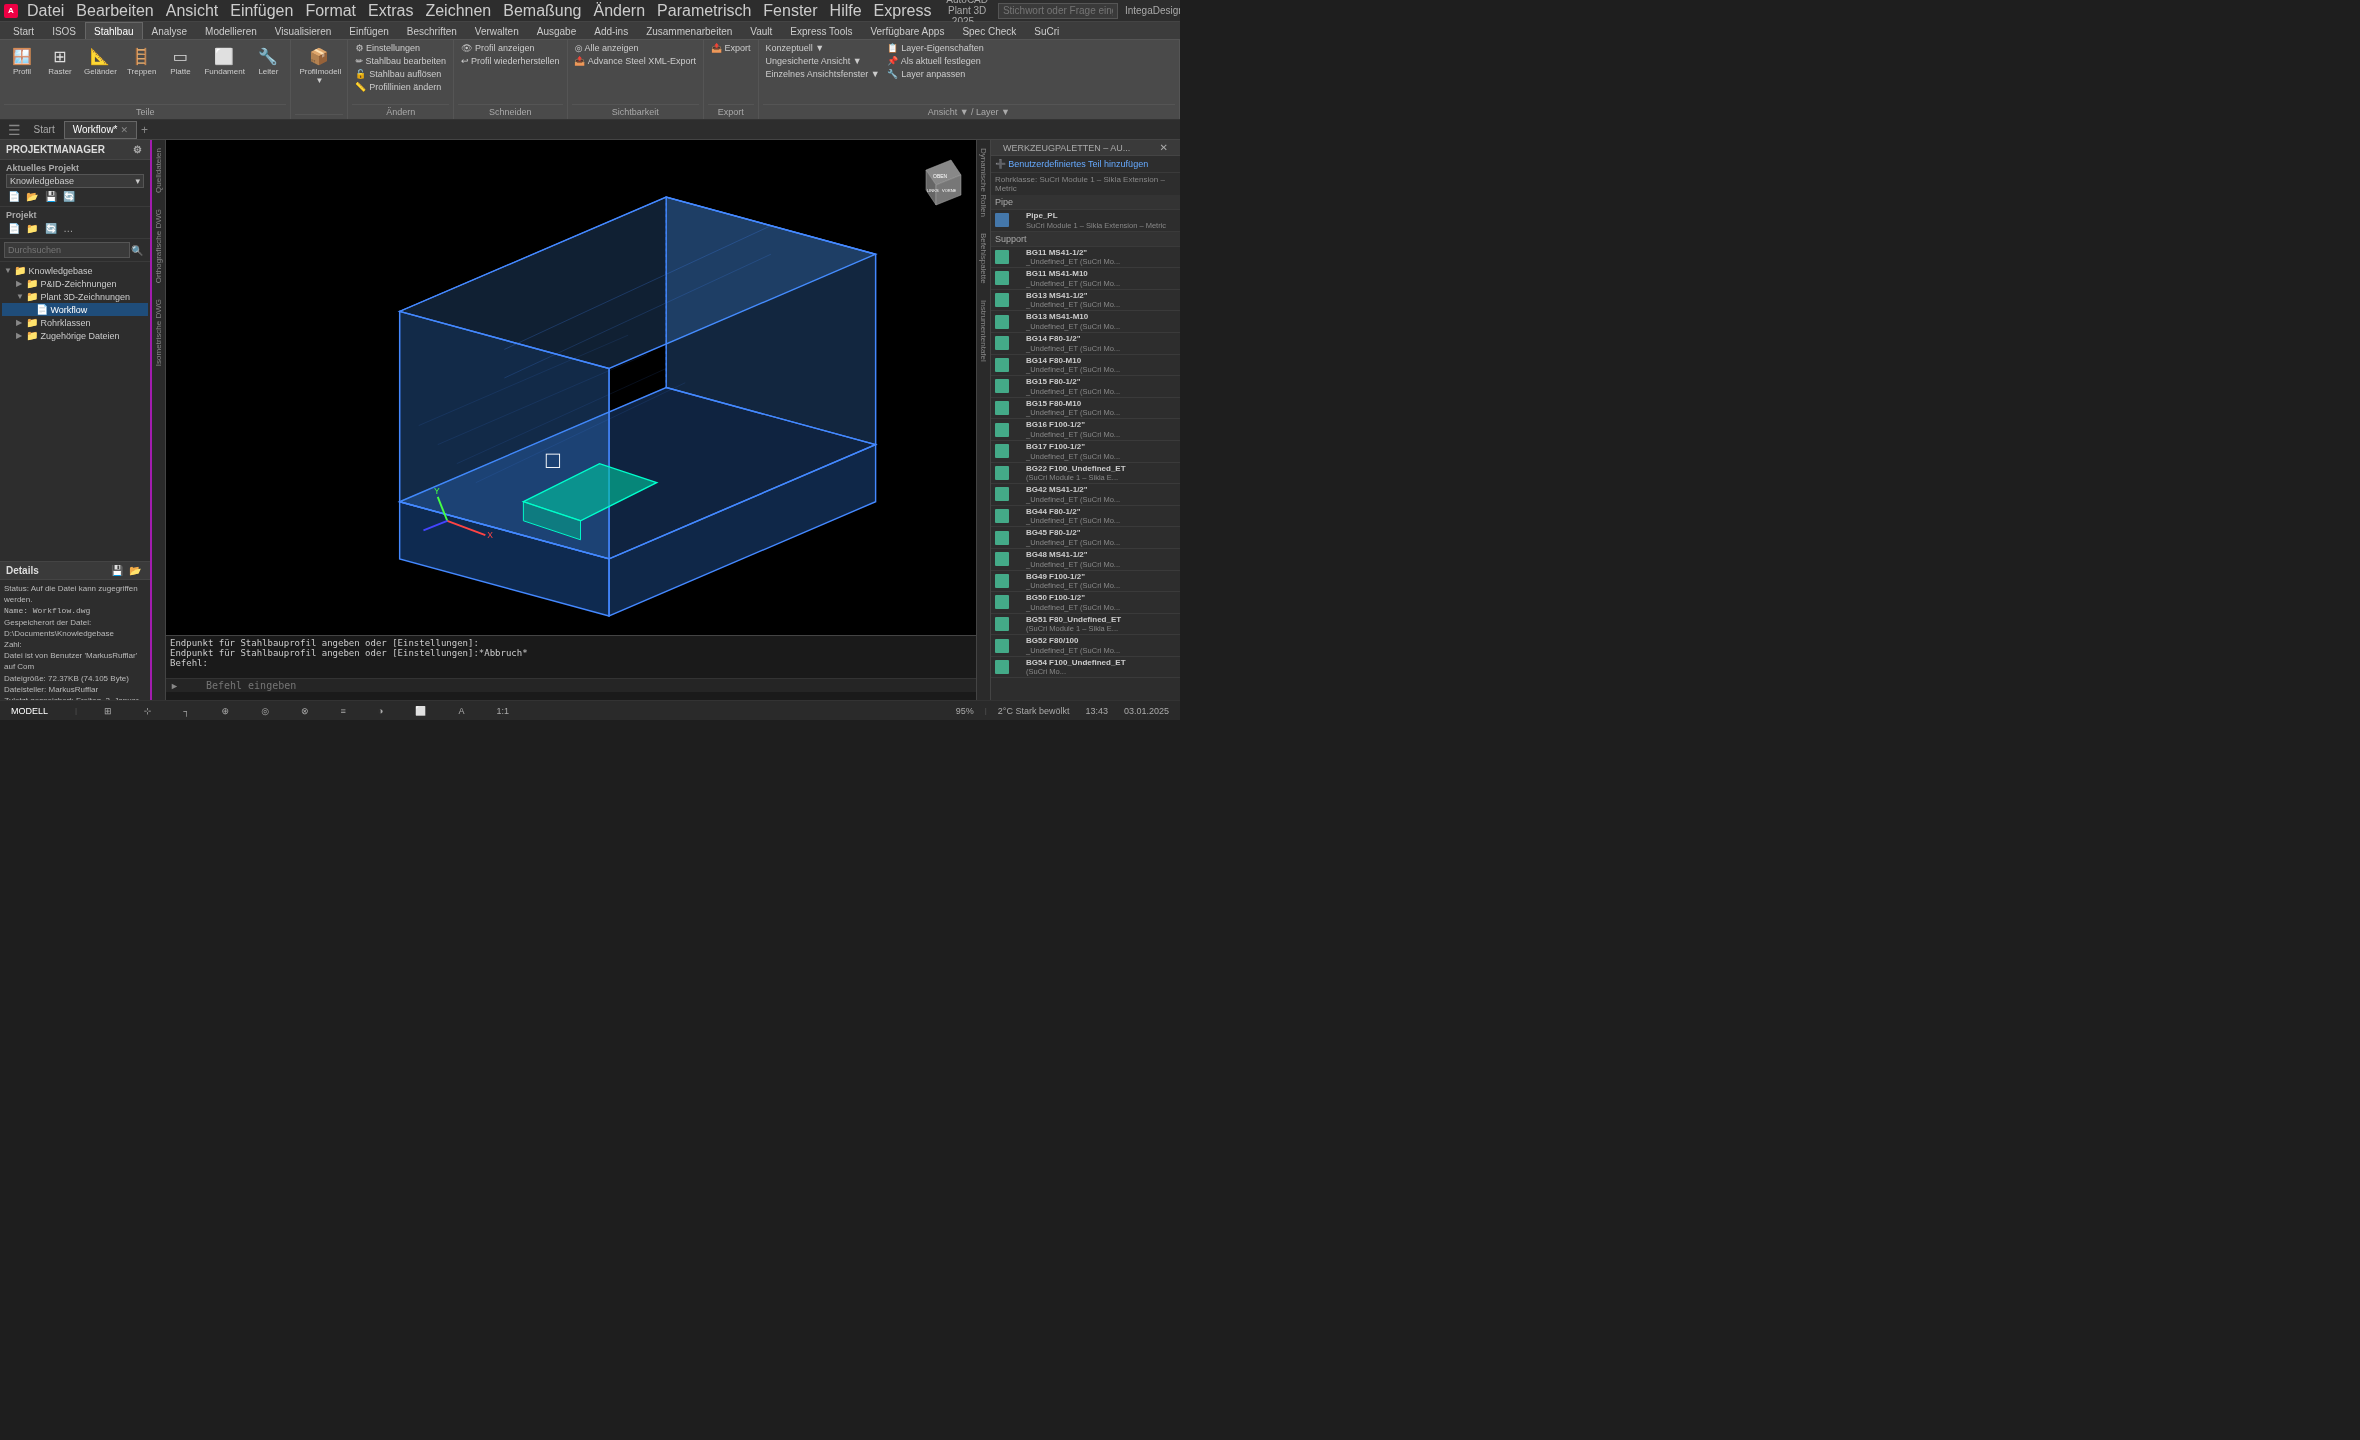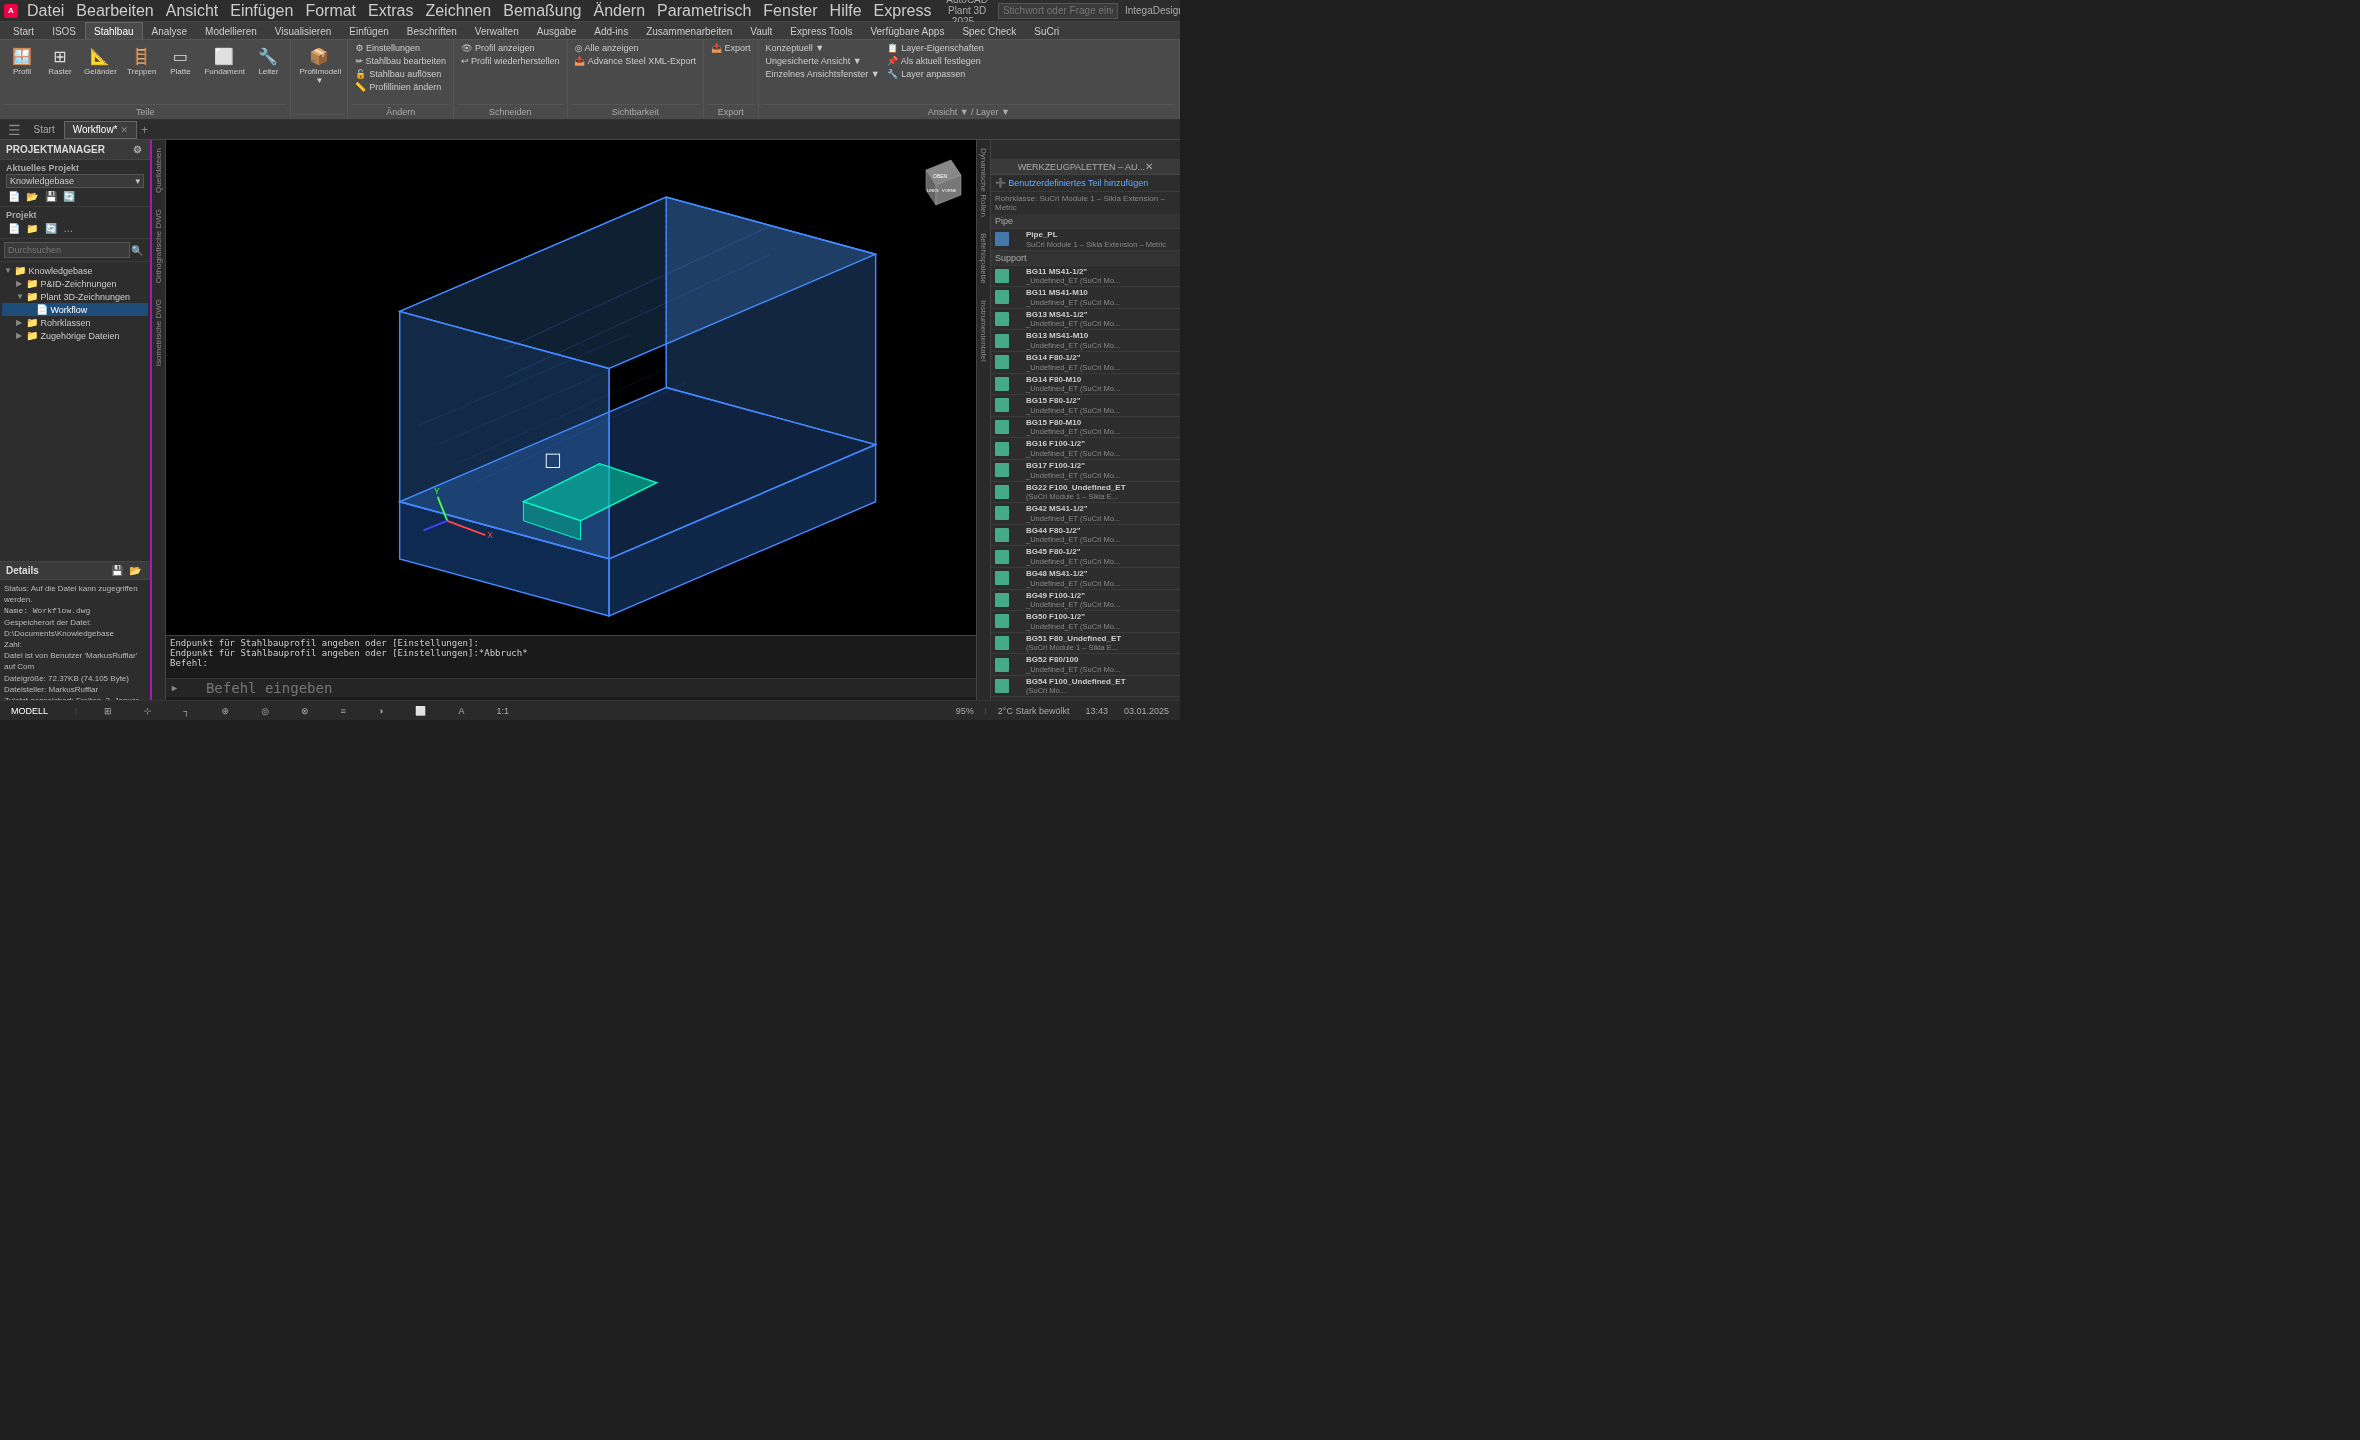--- a/index.html
+++ b/index.html
@@ -739,33 +739,33 @@
       </div>
 
       <div id="bottom-cmd" style="height:65px;background:#1a1a1a;border-top:1px solid #444;">
         <div id="command-output" style="height:42px;overflow-y:auto;padding:2px 4px;font-size:9px;color:#ccc;font-family:Consolas,monospace;">
           <div>Endpunkt für Stahlbauprofil angeben oder [Einstellungen]:</div>
           <div>Endpunkt für Stahlbauprofil angeben oder [Einstellungen]:*Abbruch*</div>
           <div>Befehl:</div>
         </div>
         <div id="command-input-row" style="display:flex;align-items:center;background:#252525;border-top:1px solid #333;padding:1px 4px;">
           <span class="cmd-prompt">►</span>
-          <input class="cmd-input" type="text" placeholder="Befehl eingeben" style="flex: 1 1 0%; background: transparent; border: none; color: rgb(221, 221, 221); font-size: 14px; outline: none; font-family: Consolas, monospace; padding-left: 24px;">
+          <input class="cmd-input" type="text" placeholder="Befehl eingeben" style="flex: 1 1 0%; background: transparent; border: none; color: rgb(221, 221, 221); font-size: 10px; outline: none; font-family: Consolas, monospace; padding-left: 24px;">
         </div>
       </div>
     </div>
 
     <div id="right-strip" style="width:14px;background:#2a2a2a;border-left:1px solid #444;display:flex;flex-direction:column;align-items:center;">
       <div class="rstrip-label">Dynamische Rollen</div>
       <div class="rstrip-label">Befehlspalette</div>
       <div class="rstrip-label">Instrumententafel</div>
     </div>
 
     <div id="right-panel" style="width:190px;background:#2d2d2d;border-left:1px solid #444;display:flex;flex-direction:column;flex-shrink:0;overflow:hidden;">
-      <div id="right-panel-header" style="background:#3a3a3a;padding:2px 12px;font-size:9px;color:#aaa;border-bottom:1px solid #444;display:flex;align-items:center;justify-content:center;margin-top:19px;">
+      <div id="right-panel-header" style="background:#3a3a3a;padding:2px 12px;font-size:9px;color:#aaa;border-bottom:1px solid #444;display:flex;align-items:center;justify-content:space-between;">
         <span>WERKZEUGPALETTEN – AU...</span>
         <span style="font-size:10px;cursor:pointer;">✕</span>
       </div>
       <div class="rp-add-btn">
         <span>➕</span>
         <span>Benutzerdefiniertes Teil hinzufügen</span>
       </div>
       <div class="rp-info">Rohrklasse: SuCri Module 1 – Sikla Extension – Metric</div>
       <div class="rp-list" style="overflow-y:auto;flex:1;">
 

